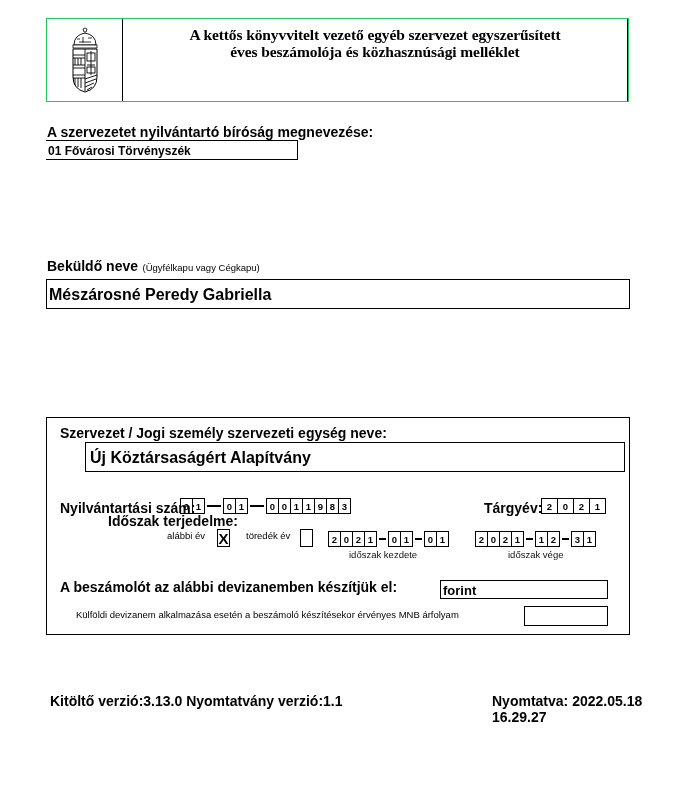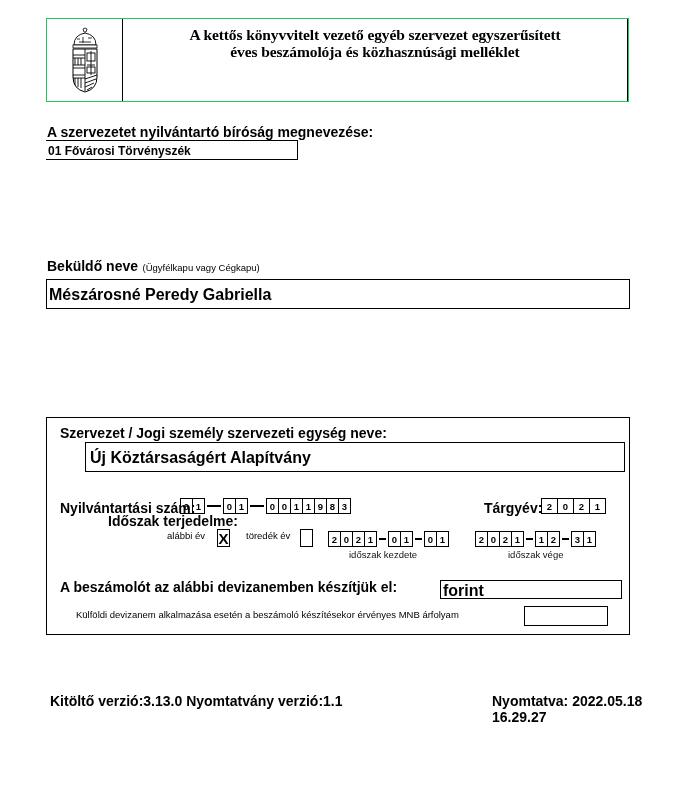--- a/index.html
+++ b/index.html
@@ -178,19 +178,19 @@
   </div>
   <div class="dash-s"></div>
   <div class="group">
     <div class="cell">3</div>
     <div class="cell">1</div>
   </div>
 </div>
 <div class="sub" style="left:508px; top:549px;">időszak vége</div>
 
 <div class="abs lbl-b" style="left:60px; top:579px;">A beszámolót az alábbi devizanemben készítjük el:</div>
-<div class="field" style="left:440px; top:580px; width:182px; height:19px; font-size:16px; line-height:19px; padding-left:2px;">forint</div>
+<div class="field" style="left:440px; top:580px; width:168px; height:19px; font-size:13px; line-height:19px; padding-left:2px;">forint</div>
 
 <div class="abs lbl-n" style="left:76px; top:609px;">Külföldi devizanem alkalmazása esetén a beszámoló készítésekor érvényes MNB árfolyam</div>
 <div class="field" style="left:524px; top:606px; width:84px; height:20px; font-size:10.5px; line-height:19px; padding-left:2px;"></div>
 
 <div class="abs lbl-b" style="left:50px; top:693px;">Kitöltő verzió:3.13.0 Nyomtatvány verzió:1.1</div>
 <div class="abs lbl-b" style="left:492px; top:693px;">Nyomtatva: 2022.05.18 16.29.27</div>
 
 </body></html>

